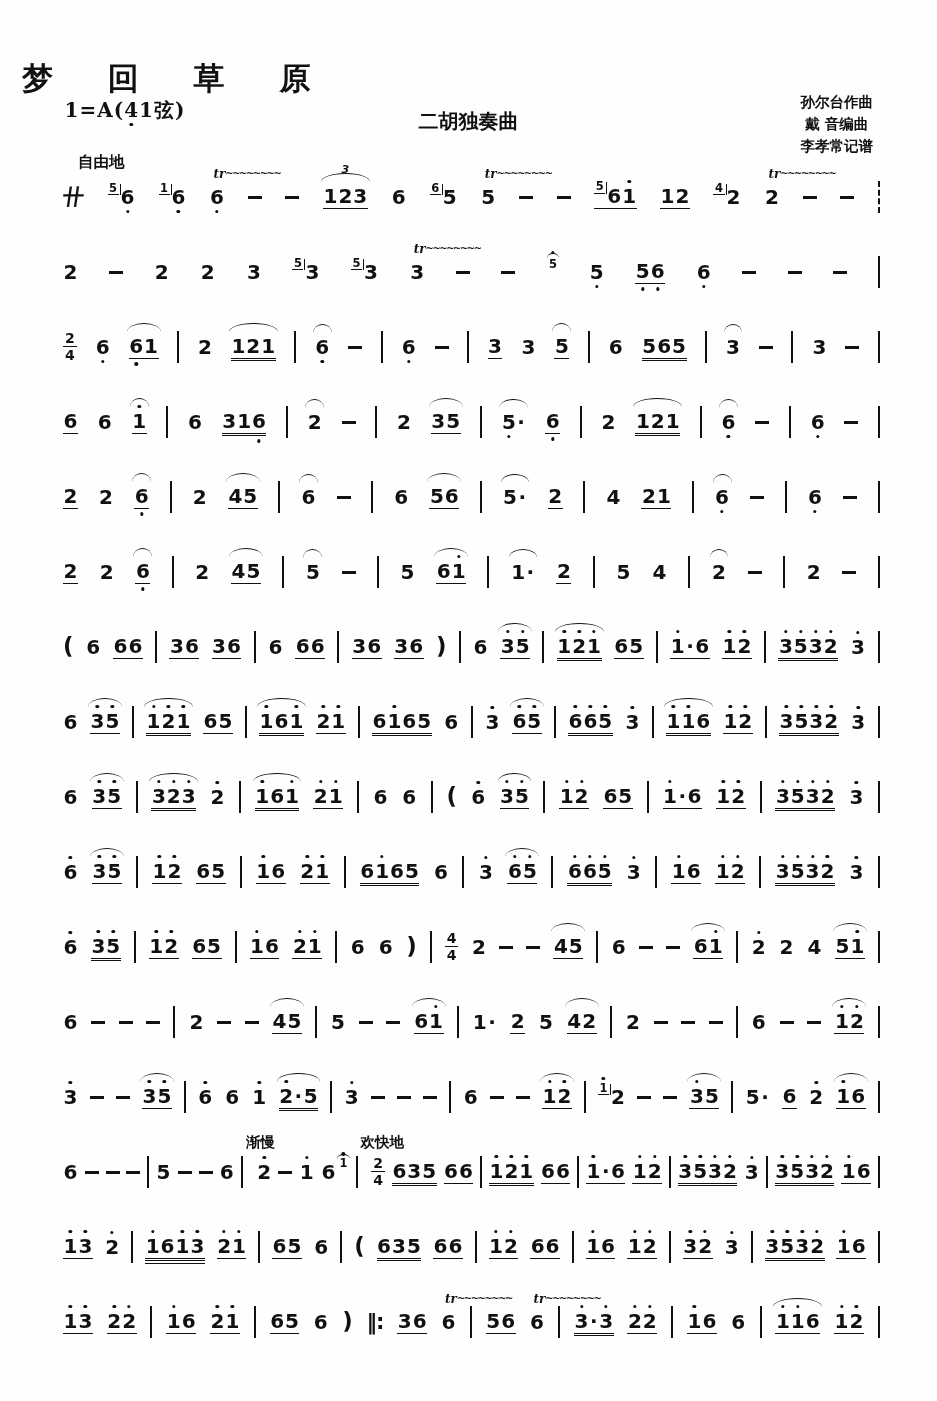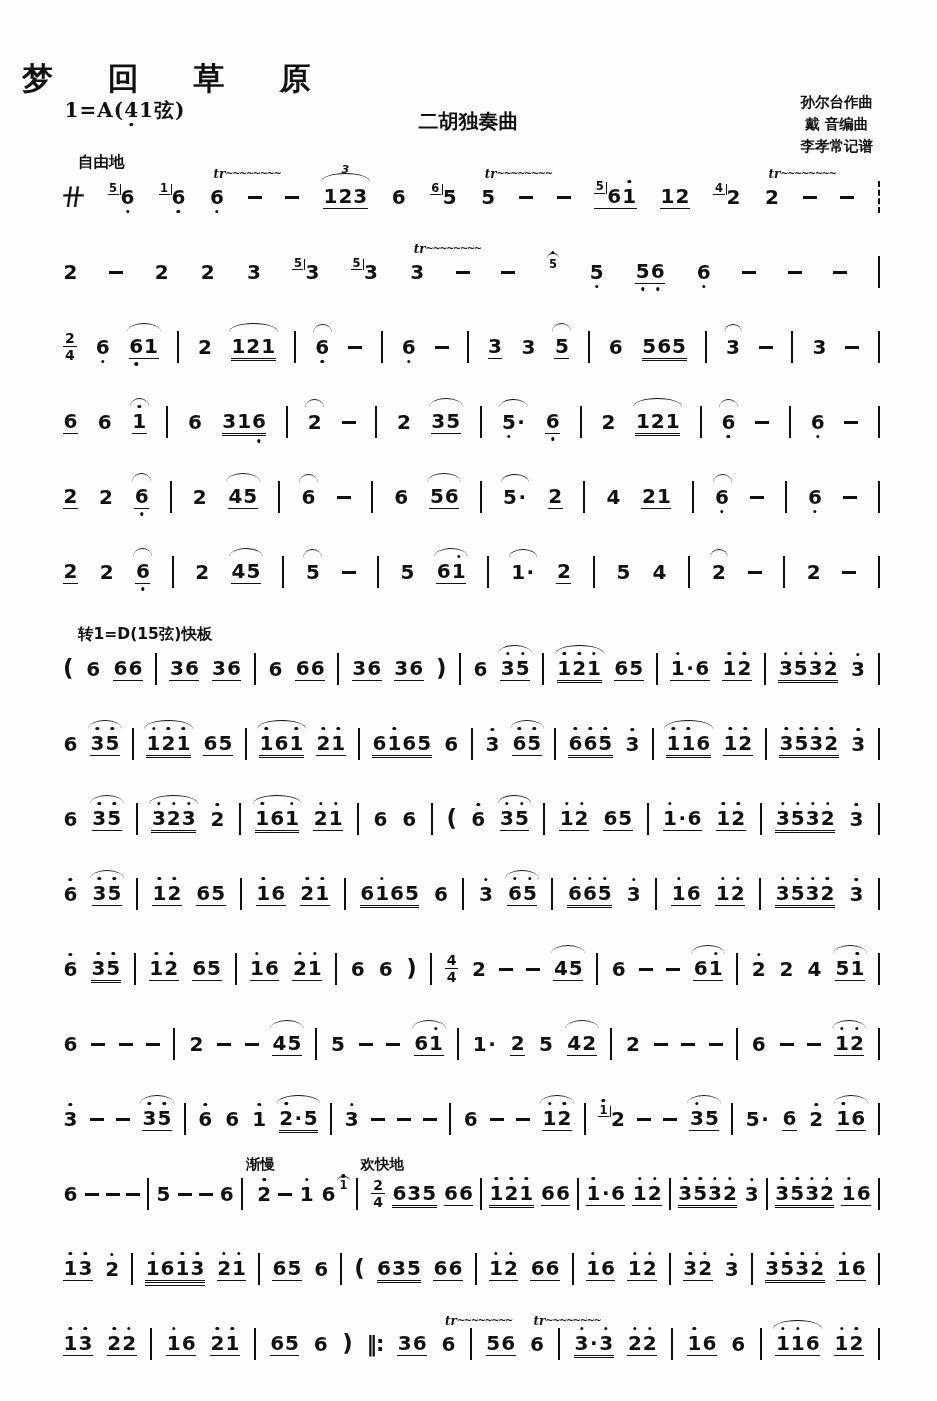--- a/index.html
+++ b/index.html
@@ -448,21 +448,20 @@
         <i>2</i>
       </span>
       <span class="dash"></span>
       <span class="bar"></span>
       <span class="grp">
         <i>2</i>
       </span>
       <span class="dash"></span>
       <span class="bar"></span>
     </div>
-    <div class="preline">转1=D(15弦)快板</div>
     <div class="mline">
       <span class="par">(</span>
       <span class="grp">
         <i>6</i>
       </span>
       <span class="grp u1">
         <i>6</i>
         <i>6</i>
       </span>
       <span class="bar"></span>

